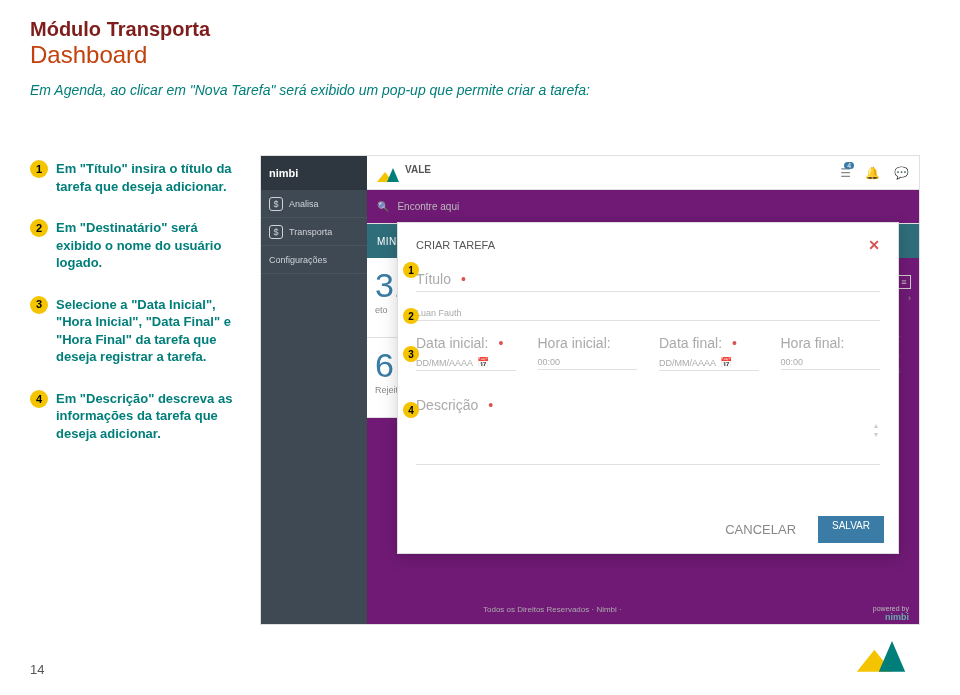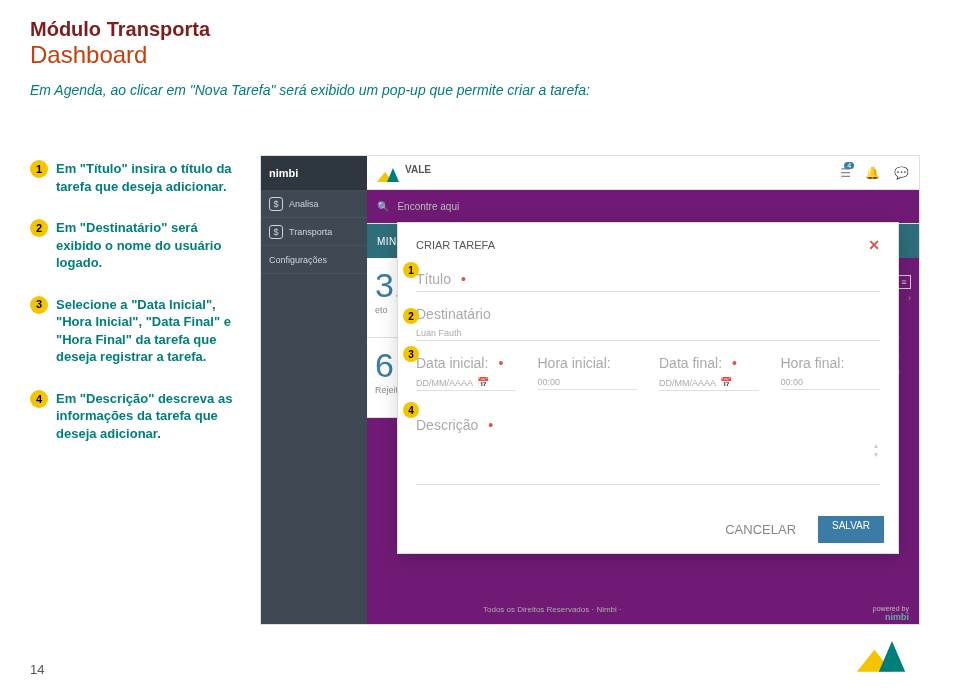--- a/index.html
+++ b/index.html
@@ -207,21 +207,20 @@
 
   <div class="modal">
     <div class="mtitle">
       <span>CRIAR TAREFA</span>
       <span class="mclose">✕</span>
     </div>
 
     <div class="mlabel rq">Título</div>
     <div class="mline"></div>
 
-    <div class="mlabel">Destinatário</div>
     <div class="fldval" style="margin-bottom:14px;">Luan Fauth</div>
 
     <div class="mrow">
       <div class="fld">
         <div class="mlabel rq">Data inicial:</div>
         <div class="fldval">
             <span>DD/MM/AAAA</span>
             <span class="cali">📅</span>
           </div>
       </div>

